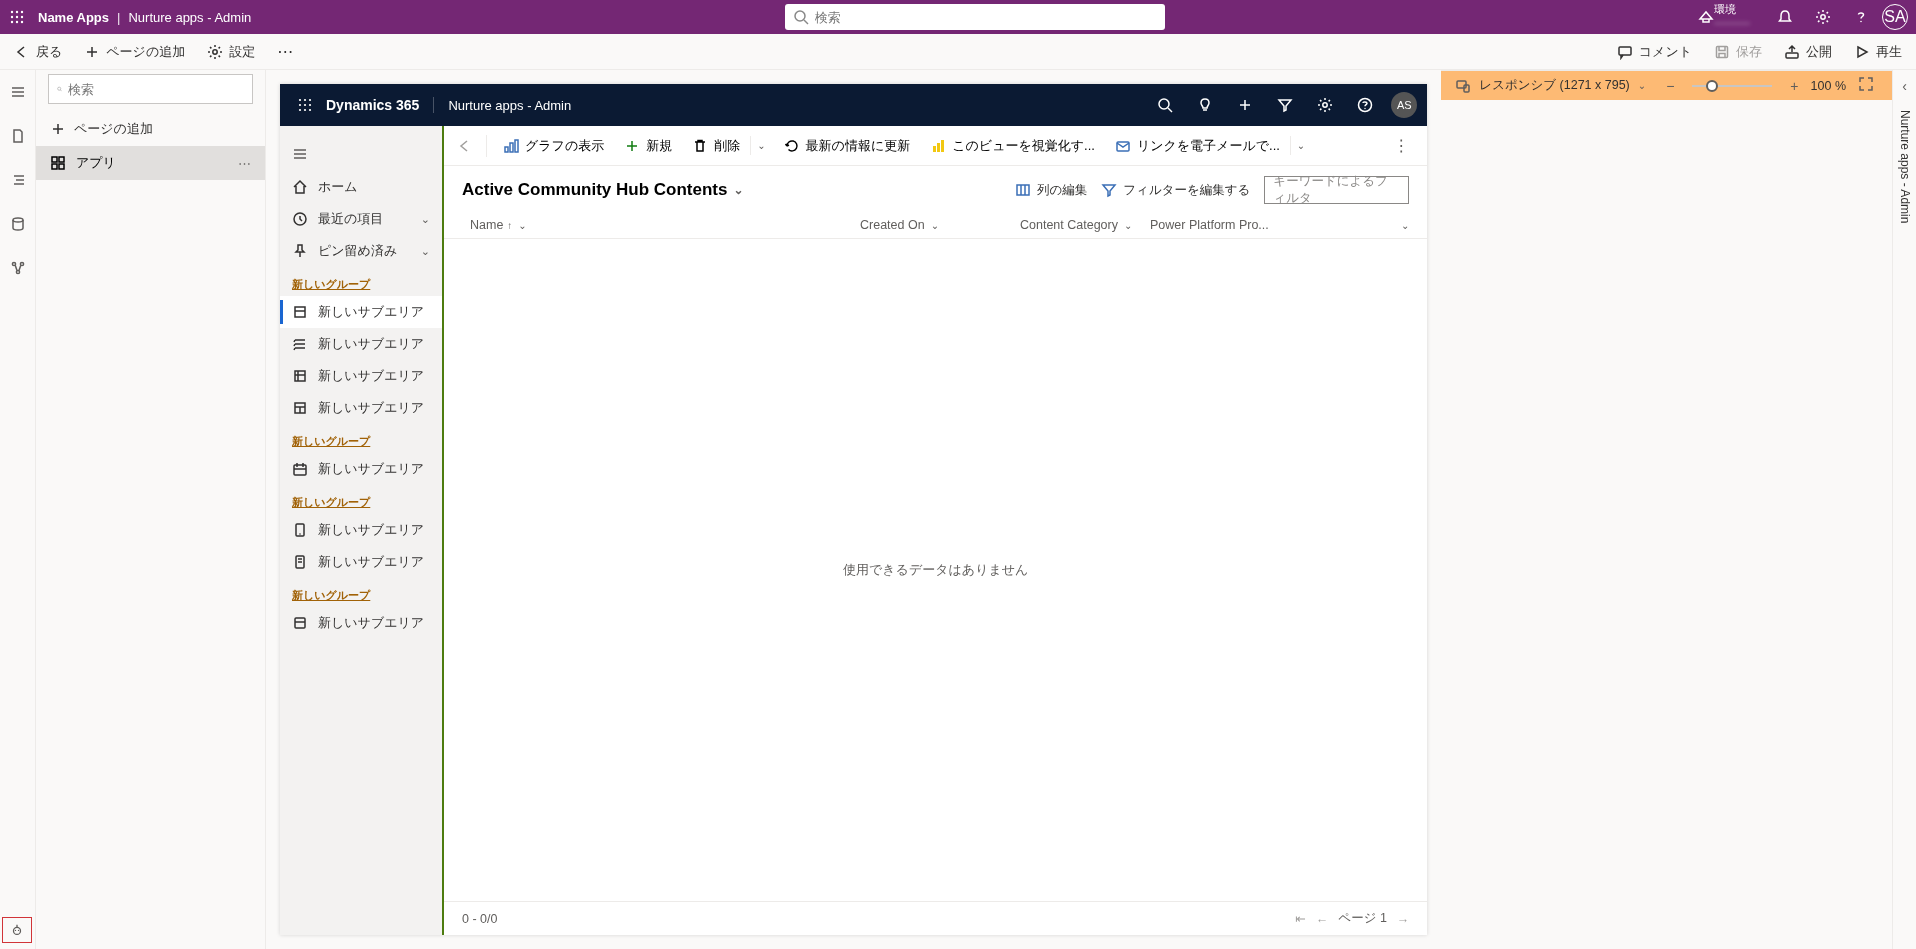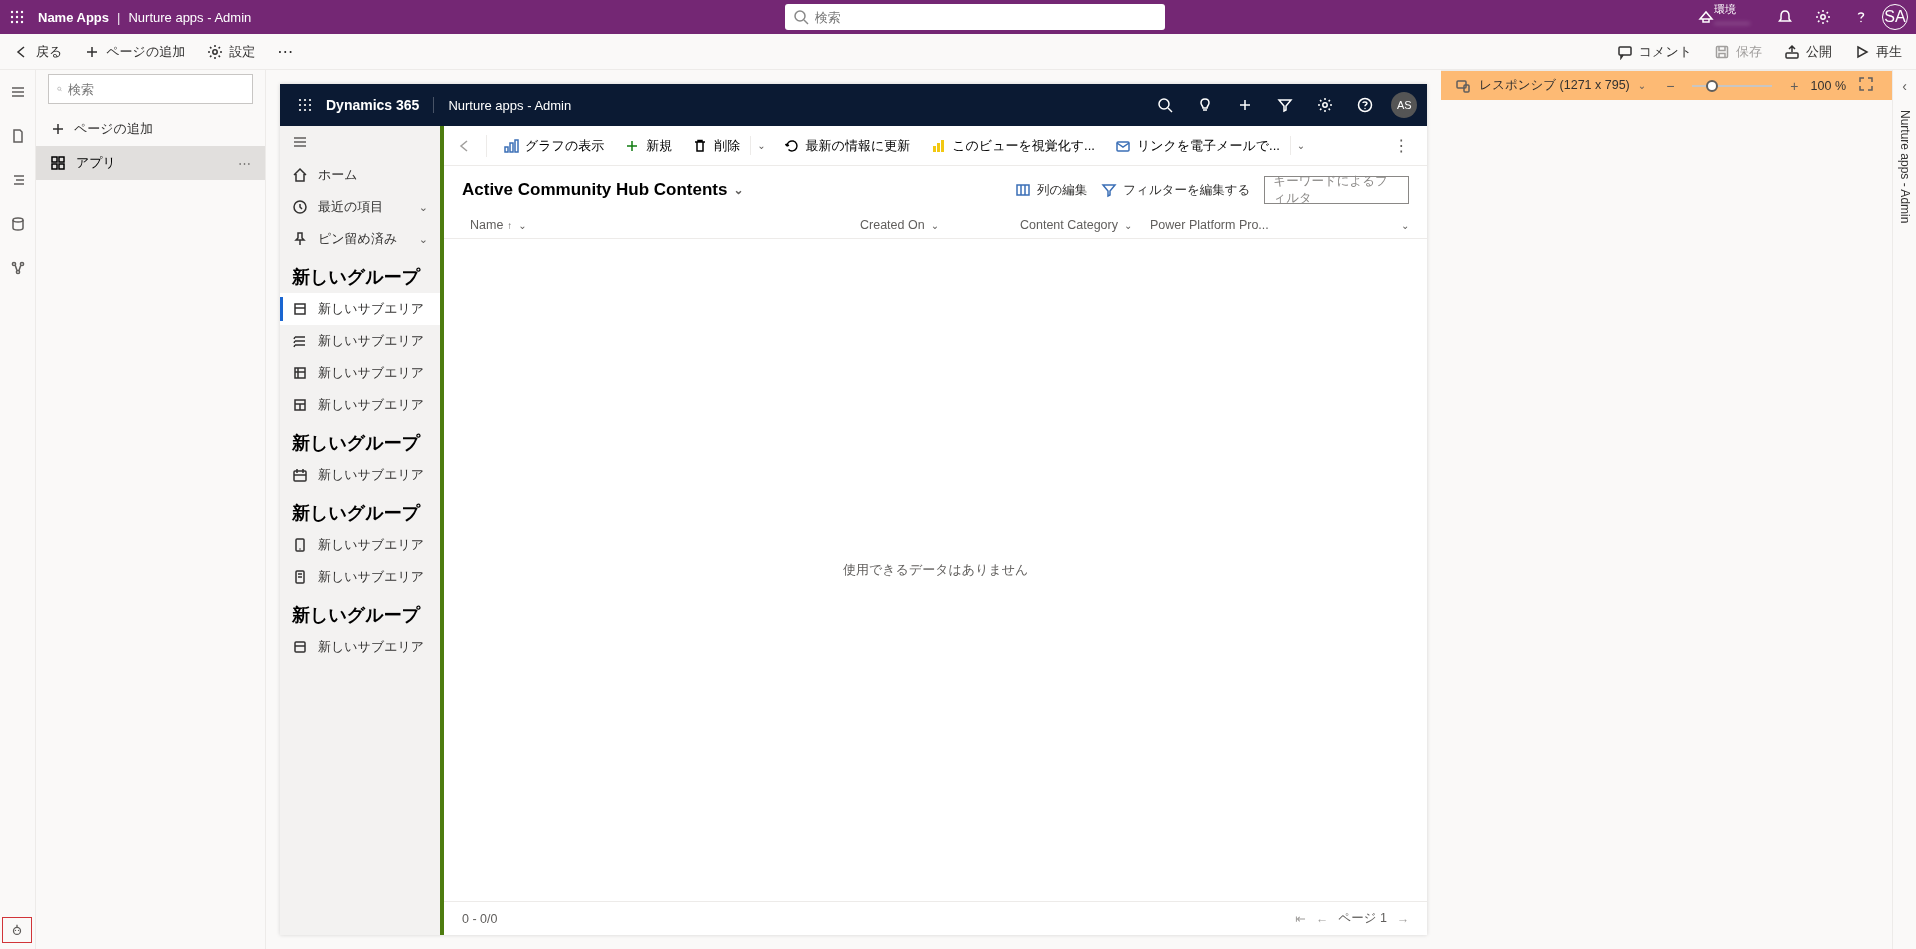--- a/index.html
+++ b/index.html
@@ -58,27 +58,27 @@
 .d365-header { height:42px; background:#0b1a33; color:#fff; display:flex; align-items:center; padding:0 10px; font-size:14px; }
 .d365-header .waffle2 { width:30px; display:flex; justify-content:center; cursor:pointer; }
 .d365-header .d365-title { font-weight:600; margin-left:6px; padding-right:14px; border-right:1px solid rgba(255,255,255,0.25); }
 .d365-header .d365-app { margin-left:14px; font-size:13px; }
 .d365-header .d365-right { margin-left:auto; display:flex; align-items:center; gap:4px; }
 .d365-header .r-btn { width:36px; height:42px; display:flex; align-items:center; justify-content:center; cursor:pointer; }
 .d365-header .as-avatar { width:26px; height:26px; border-radius:50%; background:#555; display:flex; align-items:center; justify-content:center; font-size:11px; margin-left:4px; }
 
 
 .d365-body { flex:1; display:flex; min-height:0; }
-.d365-nav { width:164px; background:#f3f2f1; border-right:4px solid #4d7c0f; display:flex; flex-direction:column; font-size:13px; padding-top:2px; overflow-y:auto; }
+.d365-nav { width:164px; background:#f3f2f1; border-right:2px solid #4d7c0f; display:flex; flex-direction:column; font-size:13px; padding-top:14px; overflow-y:auto; }
 .d365-nav .nav-ham { padding:6px 12px; cursor:pointer; color:#605e5c; }
 .d365-nav .nav-item { display:flex; align-items:center; gap:10px; padding:7px 12px; cursor:pointer; color:#323130; position:relative; }
 .d365-nav .nav-item.selected { background:#fff; }
 .d365-nav .nav-item.selected::before { content:""; position:absolute; left:0; top:4px; bottom:4px; width:3px; background:#1a66d1; }
 .d365-nav .nav-item .chev { margin-left:auto; color:#605e5c; font-size:11px; }
-.d365-nav .group-label { padding:10px 12px 4px; font-weight:600; font-size:18px; color:#000000; }
+.d365-nav .group-label { padding:10px 12px 4px; font-weight:600; font-size:11px; color:#a16207;text-decoration:underline; }
 
 
 .d365-content { flex:1; display:flex; flex-direction:column; min-width:0; }
 .d365-cmdbar { height:40px; border-bottom:1px solid #edebe9; display:flex; align-items:center; padding:0 8px; font-size:13px; gap:4px; }
 .d365-cmdbar .back-ar { width:26px; color:#a19f9d; display:flex; justify-content:center; }
 .d365-cmdbar .sep-v { width:1px; height:22px; background:#edebe9; margin:0 4px; }
 .d365-cmdbar .cbtn { display:flex; align-items:center; gap:6px; padding:4px 8px; cursor:pointer; }
 .d365-cmdbar .cbtn.green svg { color:#107c10; }
 .d365-cmdbar .drop-sep { display:flex; align-items:center; }
 .d365-cmdbar .drop-sep .mini-chev { padding:4px 6px; margin-left:2px; border-left:1px solid #edebe9; cursor:pointer; color:#605e5c; font-size:10px; }

